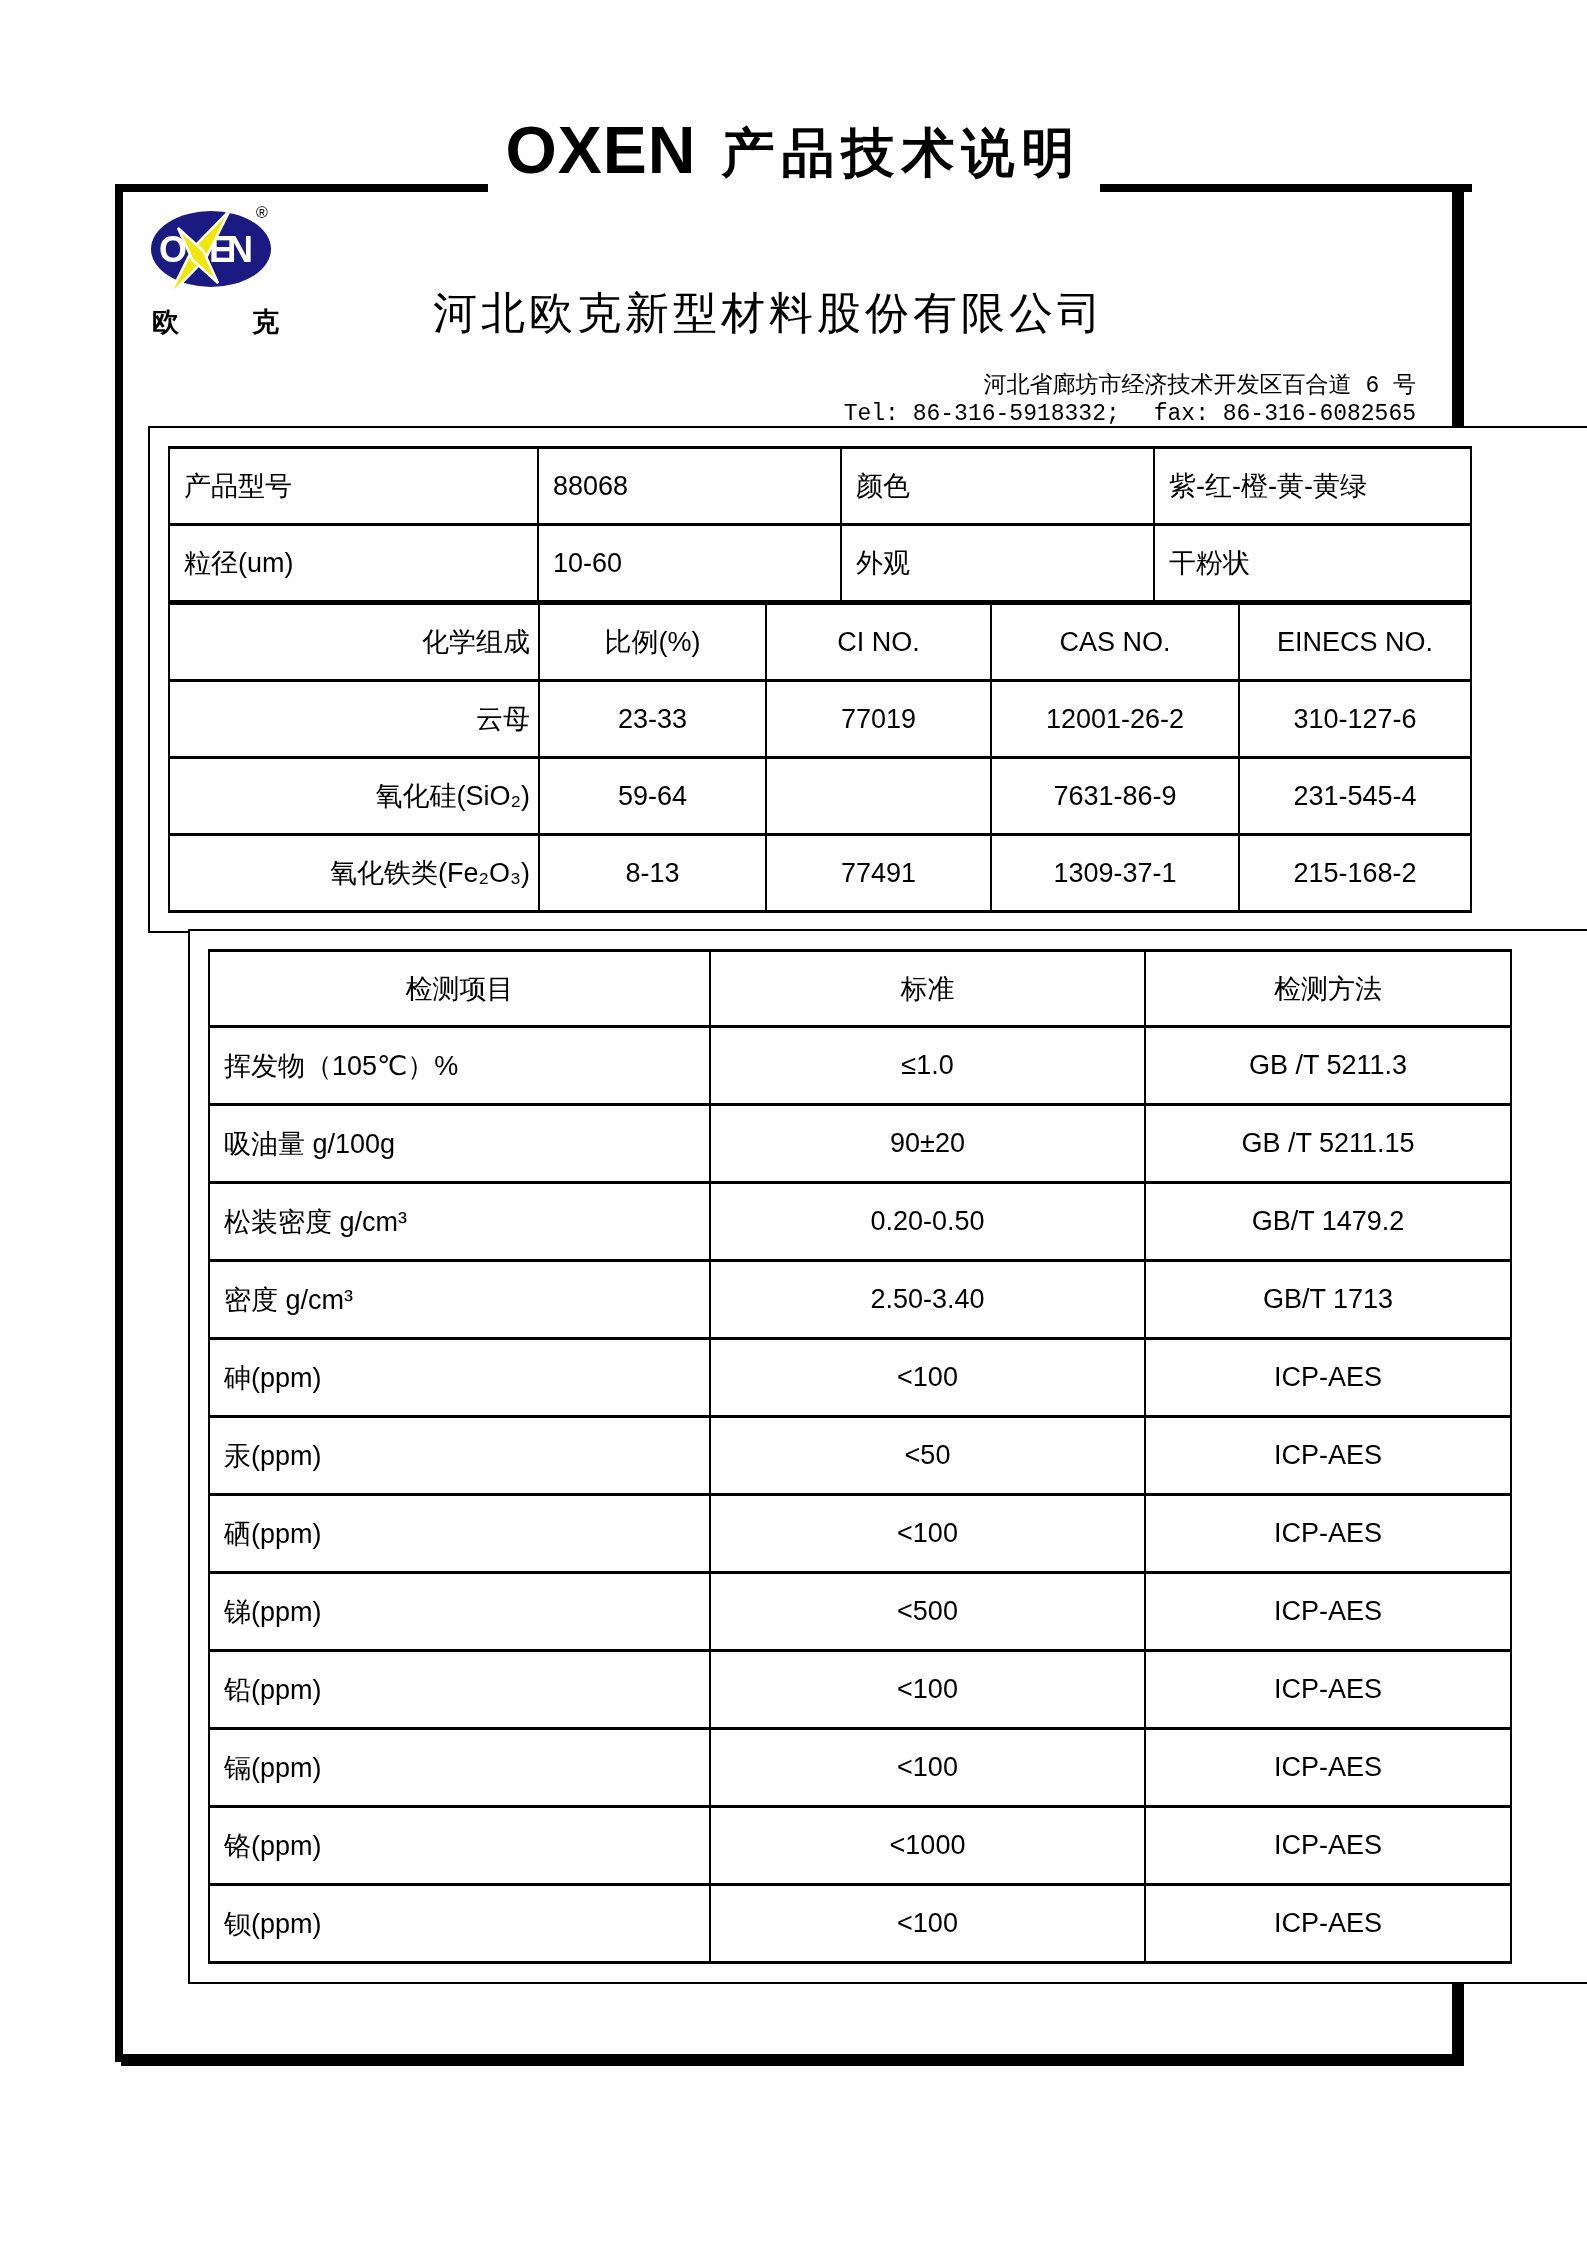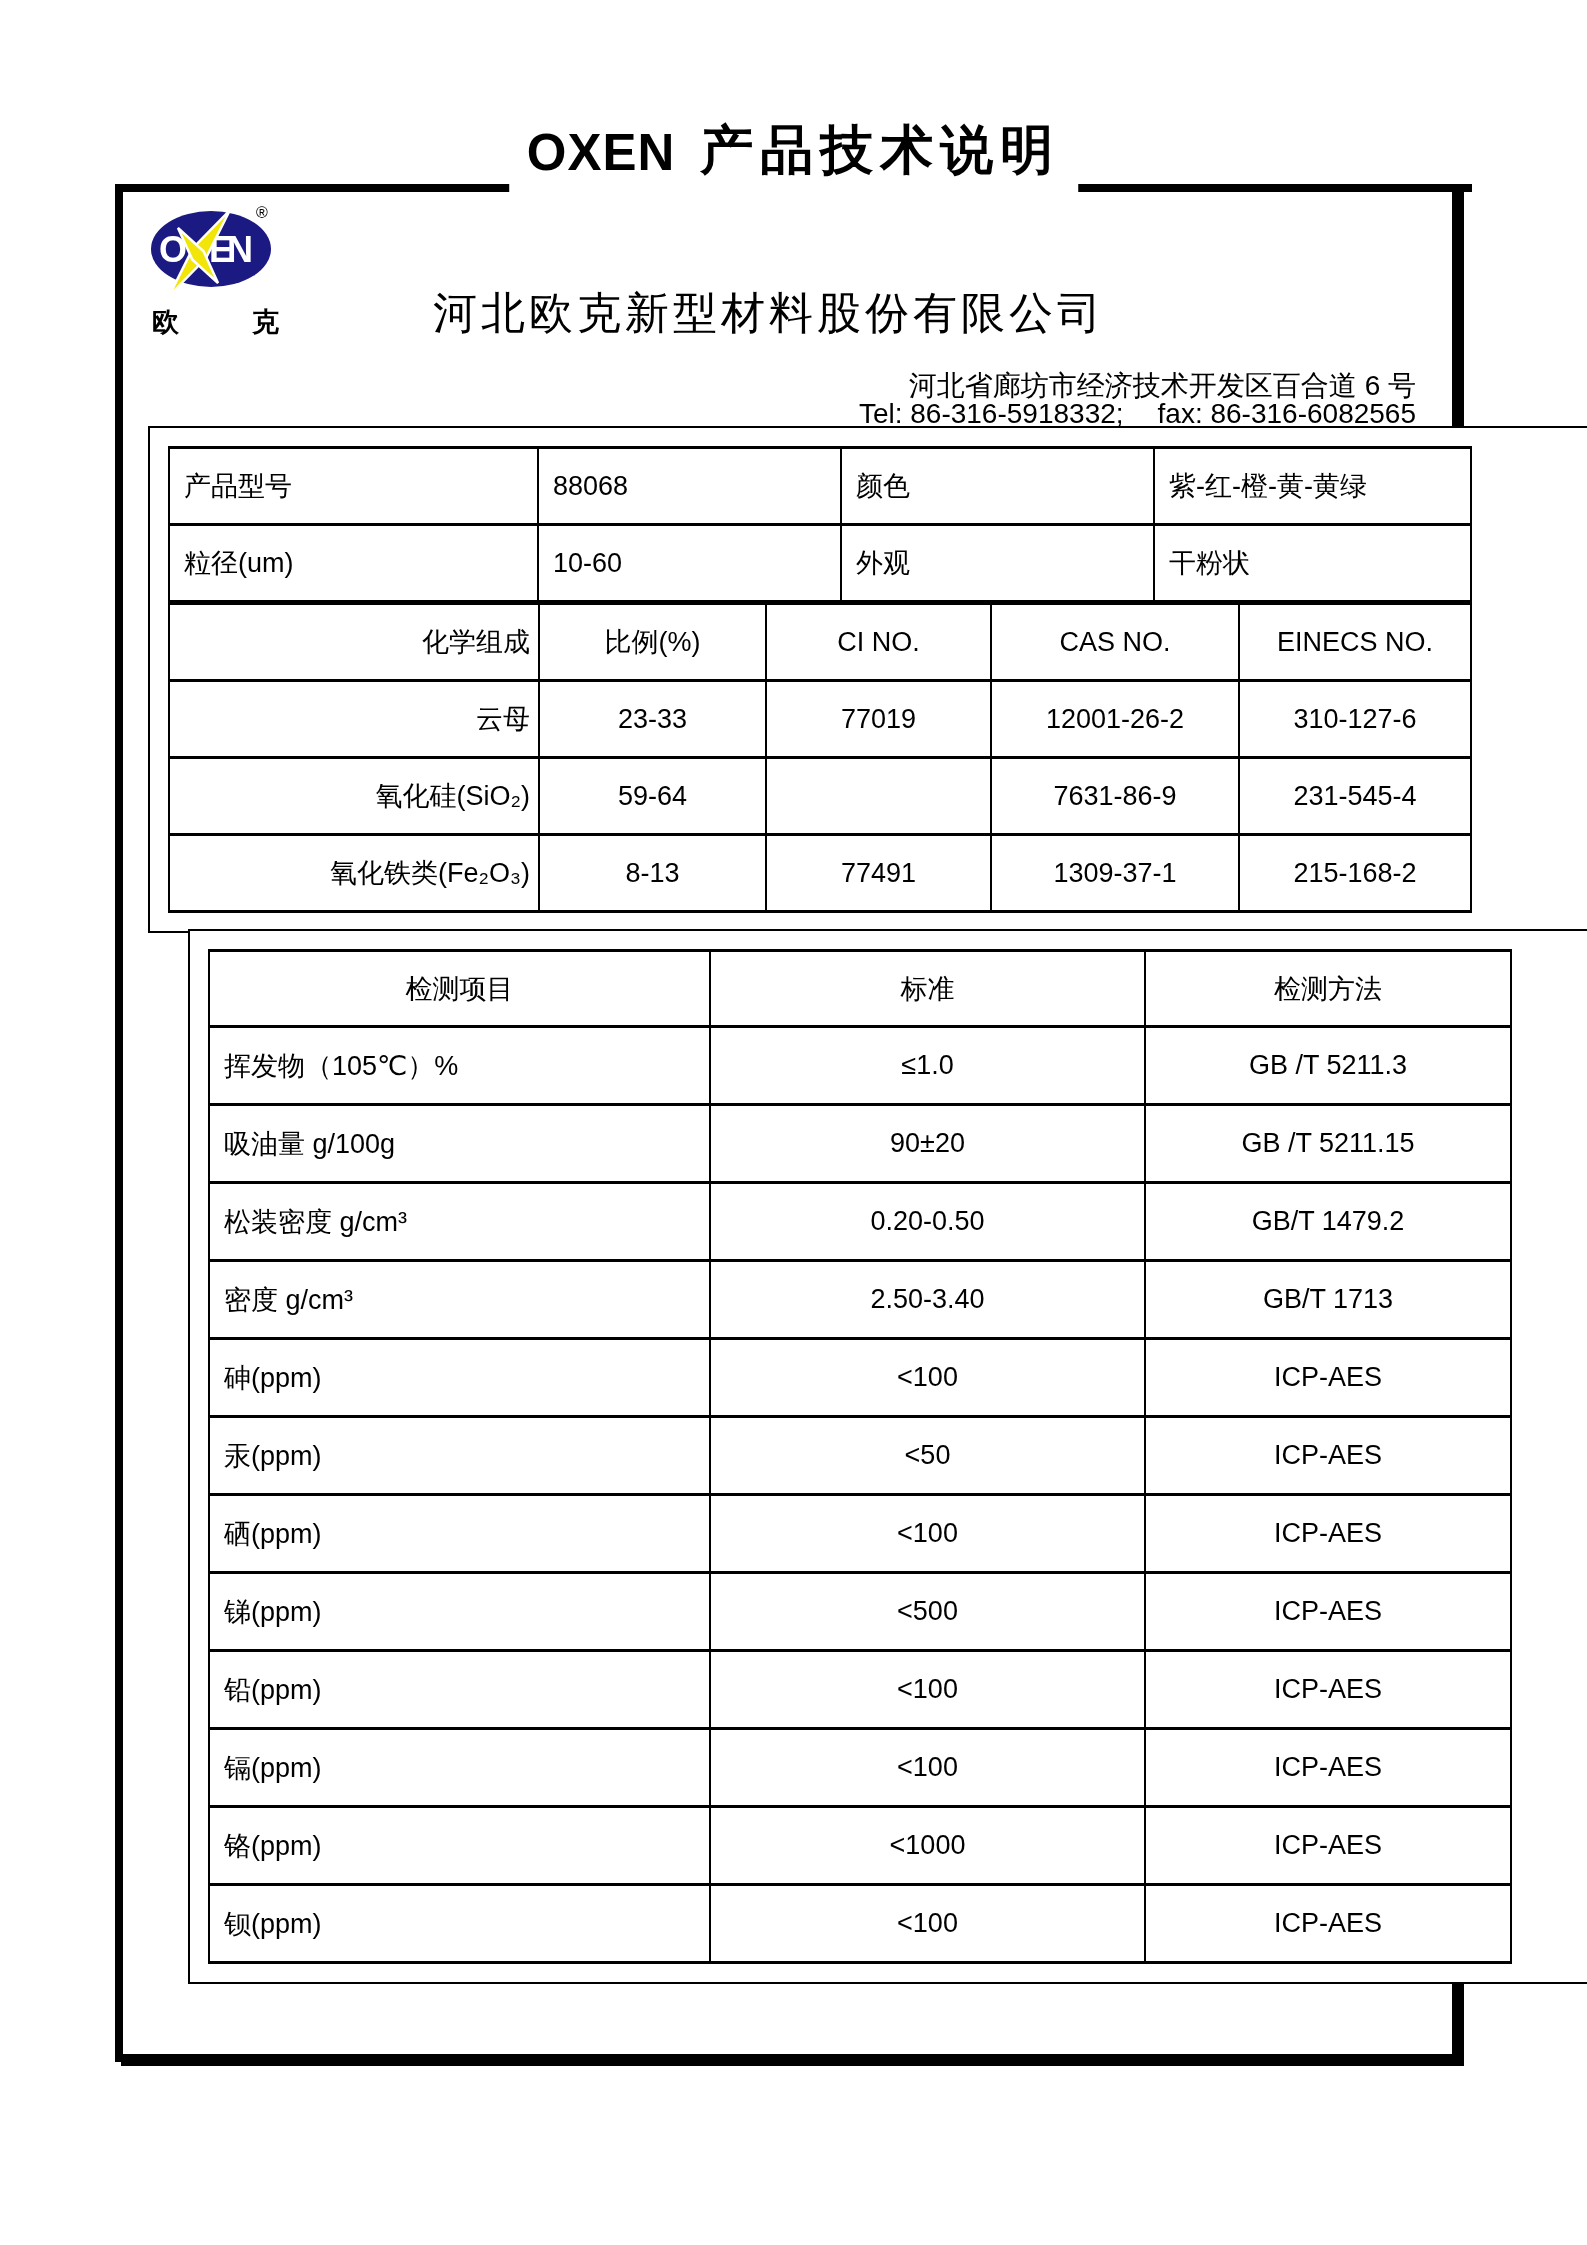--- a/index.html
+++ b/index.html
@@ -7,21 +7,21 @@
     position:relative;width:1587px;height:2245px;background:#ffffff;
     color:#000;font-family:"Liberation Sans","DejaVu Sans",sans-serif;
     margin:0 auto;overflow:hidden;
   }
   
   .doc-title{
     position:absolute;top:106px;left:50%;transform:translateX(-50%);
     z-index:3;background:#fff;padding:0 18px;white-space:nowrap;
     font-weight:bold;line-height:88px;
   }
-  .doc-title .latin{font-size:51px;letter-spacing:1px;vertical-align:baseline;}
+  .doc-title .latin{font-size:66px;letter-spacing:1px;vertical-align:baseline;}
   .doc-title .cn{font-size:53px;letter-spacing:7px;margin-left:25px;vertical-align:2px;}
   .title-bar-ext{position:absolute;left:1452px;top:184px;width:20px;height:8px;background:#000;z-index:1;}
   
   .frame{
     position:absolute;left:115px;top:184px;width:1345px;height:1878px;
     border:8px solid #000;box-sizing:border-box;background:#fff;
     box-shadow:5px 5px 0 -1px #000;z-index:2;
   }
   
   .logo{position:absolute;left:27px;top:10px;width:132px;}
@@ -31,22 +31,22 @@
     font-size:27px;font-weight:bold;
   }
   
   .company-name{
     position:absolute;left:310px;top:92px;
     font-family:"Liberation Serif","DejaVu Serif",serif;
     font-size:44px;letter-spacing:4px;white-space:nowrap;
   }
   .address{
     position:absolute;right:36px;top:180px;text-align:right;
-    font-family:Liberation Sans, sans-serif;
-    font-size:28px;line-height:28px;
+    font-family:Liberation Mono, monospace;
+    font-size:23px;line-height:28px;
   }
   .address .fax{margin-left:34px;}
   
   .twrap{
     position:absolute;left:25px;border:2px solid #000;padding:18px;
     box-sizing:border-box;background:#fff;width:1473px;
   }
   .t1wrap{top:234px;}
   .t2wrap{top:737px;margin-left:40px;}
   table{border-collapse:collapse;table-layout:fixed;width:1302px;}

